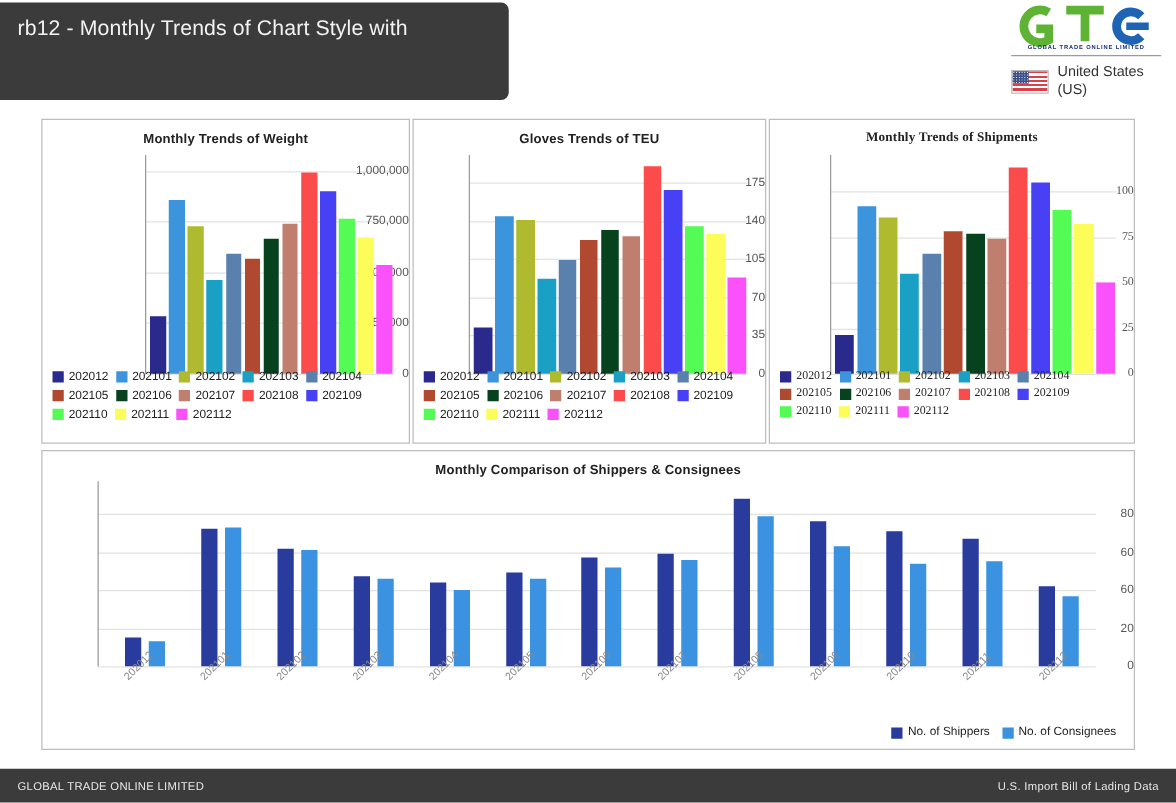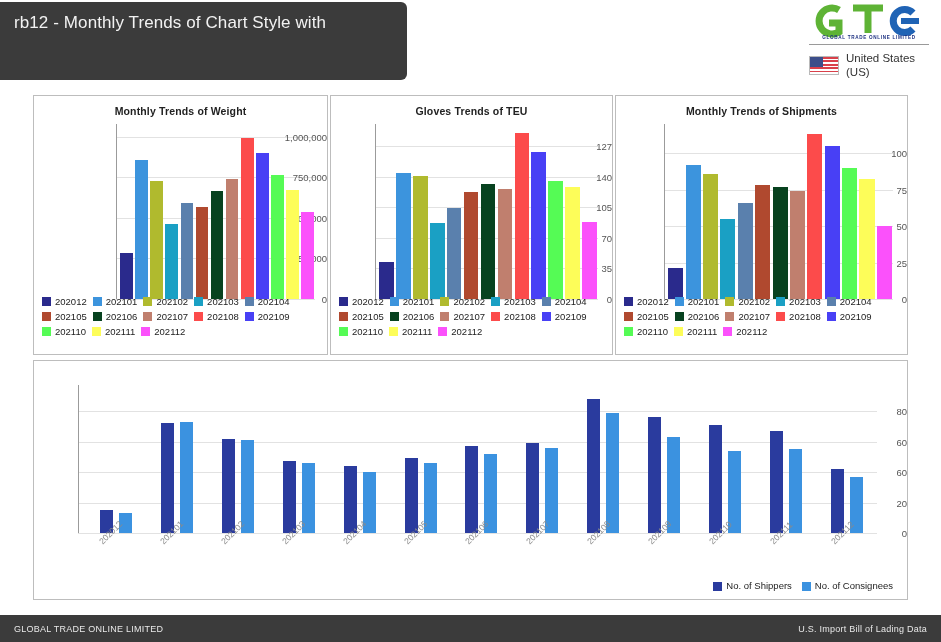--- a/index.html
+++ b/index.html
@@ -208,21 +208,21 @@
       <div class="ytick" style="top: 175px; width: 38px;">0</div>
       <div class="grid-line" style="top: 144.375px; left: 44px; right: 14px;"></div>
       <div class="ytick" style="top: 144.375px; width: 38px;">35</div>
       <div class="grid-line" style="top: 113.75px; left: 44px; right: 14px;"></div>
       <div class="ytick" style="top: 113.75px; width: 38px;">70</div>
       <div class="grid-line" style="top: 83.125px; left: 44px; right: 14px;"></div>
       <div class="ytick" style="top: 83.125px; width: 38px;">105</div>
       <div class="grid-line" style="top: 52.5px; left: 44px; right: 14px;"></div>
       <div class="ytick" style="top: 52.5px; width: 38px;">140</div>
       <div class="grid-line" style="top: 21.875px; left: 44px; right: 14px;"></div>
-      <div class="ytick" style="top: 21.875px; width: 38px;">127</div>
+      <div class="ytick" style="top: 21.875px; width: 38px;">175</div>
       <div class="axis-line" style="left: 44px; top: 0px; width: 1px; height: 175px;"></div>
       <div class="bars" style="left: 47px; right: 14px; top: 0px; height: 175px;">
         <div class="bar" title="202012: 42" style="height: 36.75px; background: rgb(42, 42, 140);"></div>
         <div class="bar" title="202101: 144" style="height: 126px; background: rgb(60, 148, 221);"></div>
         <div class="bar" title="202102: 141" style="height: 123.375px; background: rgb(176, 186, 46);"></div>
         <div class="bar" title="202103: 87" style="height: 76.125px; background: rgb(26, 160, 196);"></div>
         <div class="bar" title="202104: 104" style="height: 91px; background: rgb(90, 128, 173);"></div>
         <div class="bar" title="202105: 122" style="height: 106.75px; background: rgb(176, 73, 47);"></div>
         <div class="bar" title="202106: 132" style="height: 115.5px; background: rgb(7, 66, 31);"></div>
         <div class="bar" title="202107: 126" style="height: 110.25px; background: rgb(192, 127, 110);"></div>
@@ -282,21 +282,21 @@
         <span class="swatch" style="background: rgb(253, 253, 89);"></span>
         <span class="legend-label">202111</span>
       </div>
       <div class="legend-item">
         <span class="swatch" style="background: rgb(251, 81, 251);"></span>
         <span class="legend-label">202112</span>
       </div>
     </div>
 </div>
 
-<div class="panel" id="p2" style="left:615px;top:95px;width:293px;height:260px;">
+<div class="panel" id="p2" style="left:615px;top:95px;width:293px;height:260px;font-family:Liberation Serif, serif;">
   <div class="panel-title">Monthly Trends of Shipments</div>
   <div class="plot" style="height: 175px; position: absolute; left: 0px; right: 0px; top: 28px;">
       <div class="grid-line" style="top: 175px; left: 48px; right: 14px;"></div>
       <div class="ytick" style="top: 175px; width: 42px;">0</div>
       <div class="grid-line" style="top: 138.542px; left: 48px; right: 14px;"></div>
       <div class="ytick" style="top: 138.542px; width: 42px;">25</div>
       <div class="grid-line" style="top: 102.083px; left: 48px; right: 14px;"></div>
       <div class="ytick" style="top: 102.083px; width: 42px;">50</div>
       <div class="grid-line" style="top: 65.625px; left: 48px; right: 14px;"></div>
       <div class="ytick" style="top: 65.625px; width: 42px;">75</div>
@@ -369,20 +369,21 @@
         <span class="legend-label">202111</span>
       </div>
       <div class="legend-item">
         <span class="swatch" style="background: rgb(251, 81, 251);"></span>
         <span class="legend-label">202112</span>
       </div>
     </div>
 </div>
 
 <div class="panel" id="p3" style="left:33px;top:360px;width:875px;height:240px;">
+  <div class="panel-title">Monthly Comparison of Shippers &amp; Consignees</div>
   <div class="plot" style="height: 140px; position: absolute; left: 0px; right: 0px; top: 32px;">
       <div class="grid-line" style="top: 140px; left: 44px; right: 30px;"></div>
       <div class="ytick" style="top: 140px; width: 36px;">0</div>
       <div class="grid-line" style="top: 109.565px; left: 44px; right: 30px;"></div>
       <div class="ytick" style="top: 109.565px; width: 36px;">20</div>
       <div class="grid-line" style="top: 79.1304px; left: 44px; right: 30px;"></div>
       <div class="ytick" style="top: 79.1304px; width: 36px;">60</div>
       <div class="grid-line" style="top: 48.6957px; left: 44px; right: 30px;"></div>
       <div class="ytick" style="top: 48.6957px; width: 36px;">60</div>
       <div class="grid-line" style="top: 18.2609px; left: 44px; right: 30px;"></div>

